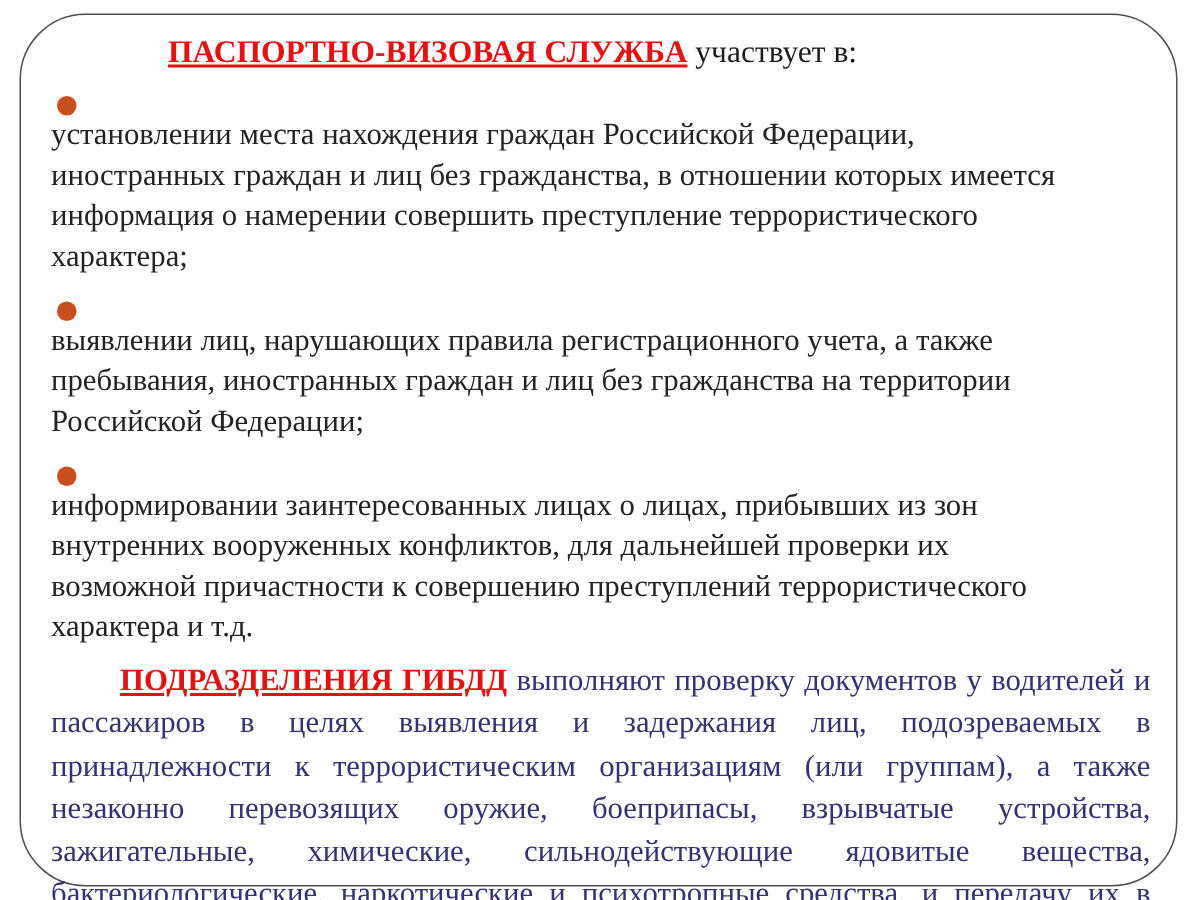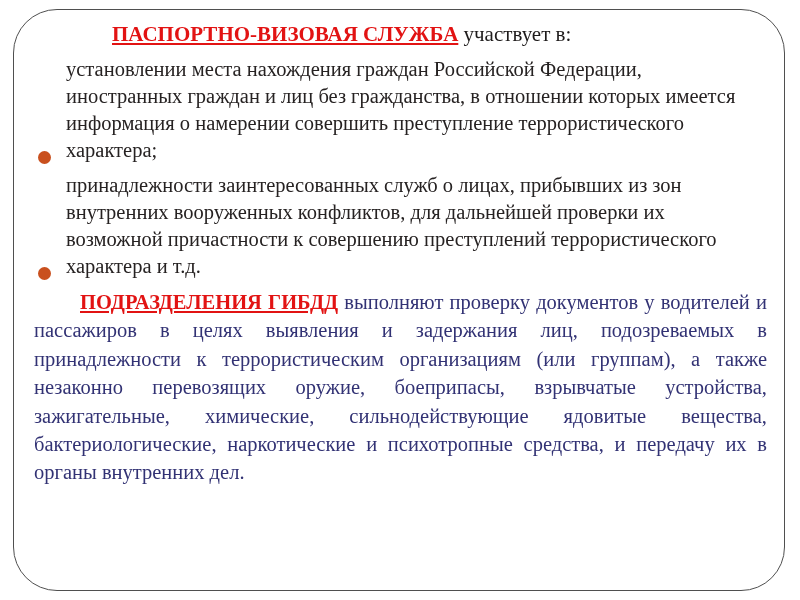--- a/index.html
+++ b/index.html
@@ -48,22 +48,23 @@
     text-decoration: underline;
     text-decoration-color: #e21313;
   }
   .bullet-list {
     margin: 0;
     padding: 0;
     list-style: none;
   }
   .bullet-item {
     display: flex;
-    align-items: flex-end;
+    align-items: flex-start;
     margin: 0 0 8px 0;
+    flex-direction: column;
   }
   .bullet-dot {
     flex: 0 0 13px;
     width: 13px;
     height: 13px;
     margin: 8px 15px 0 4px;
     border-radius: 50%;
     background: #c9501e;
   }
   .bullet-text {
@@ -91,20 +92,24 @@
 
     <p class="title-line"><span class="red-emphasis">ПАСПОРТНО-ВИЗОВАЯ СЛУЖБА</span><span> участвует в:</span></p>
 
     <ul class="bullet-list">
       <li class="bullet-item">
         <span class="bullet-dot"></span>
         <span class="bullet-text">установлении места нахождения граждан Российской Федерации, иностранных граждан и лиц без гражданства, в отношении которых имеется информация о намерении совершить преступление террористического характера;</span>
       </li>
       <li class="bullet-item">
         <span class="bullet-dot"></span>
-        <span class="bullet-text">принадлежности заинтересованных служб о лицах, прибывших из зон внутренних вооруженных конфликтов, для дальнейшей проверки их возможной причастности к совершению преступлений террористического характера и т.д.</span>
+        <span class="bullet-text">выявлении лиц, нарушающих правила регистрационного учета, а также пребывания, иностранных граждан и лиц без гражданства на территории Российской Федерации;</span>
+      </li>
+      <li class="bullet-item">
+        <span class="bullet-dot"></span>
+        <span class="bullet-text">информировании заинтересованных лицах о лицах, прибывших из зон внутренних вооруженных конфликтов, для дальнейшей проверки их возможной причастности к совершению преступлений террористического характера и т.д.</span>
       </li>
     </ul>
 
     <p class="body-paragraph"><span class="red-emphasis">ПОДРАЗДЕЛЕНИЯ ГИБДД</span><span> выполняют проверку документов у водителей и пассажиров в целях выявления и задержания лиц, подозреваемых в принадлежности к террористическим организациям (или группам), а также незаконно перевозящих оружие, боеприпасы, взрывчатые устройства, зажигательные, химические, сильнодействующие ядовитые вещества, бактериологические, наркотические и психотропные средства, и передачу их в органы внутренних дел.</span></p>
 
   </div>
 </div>
 
 </body></html>

